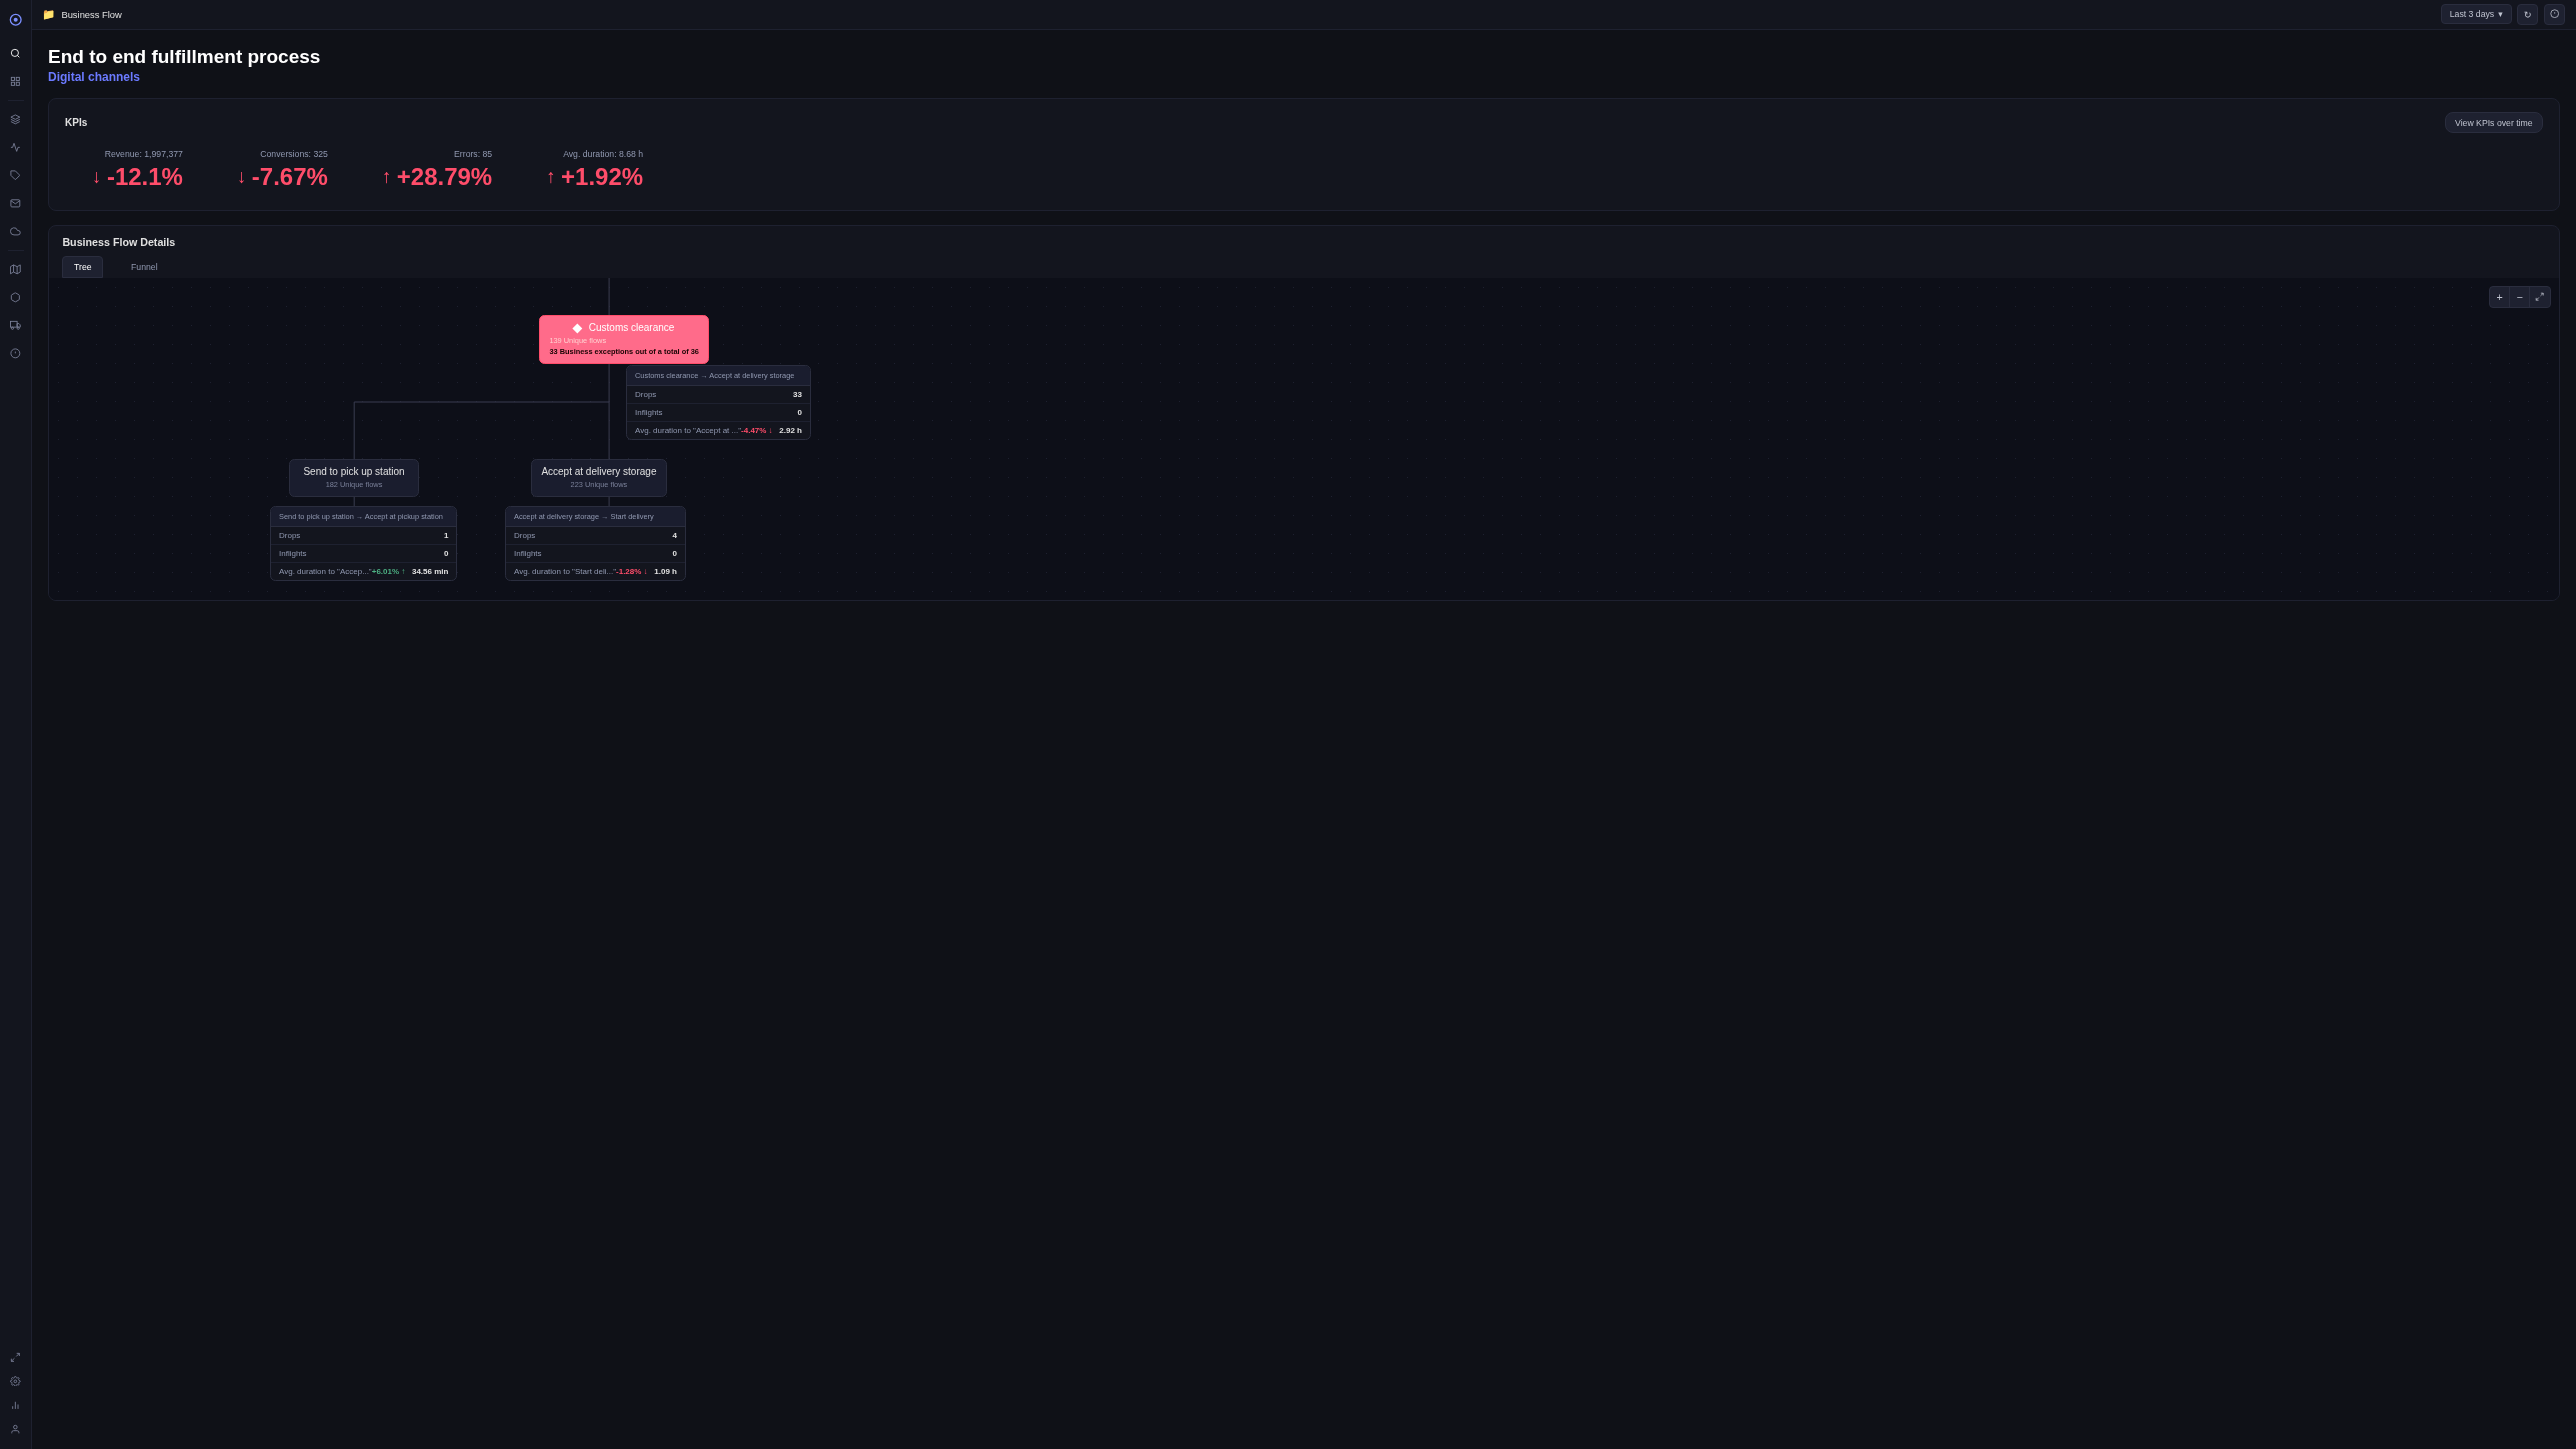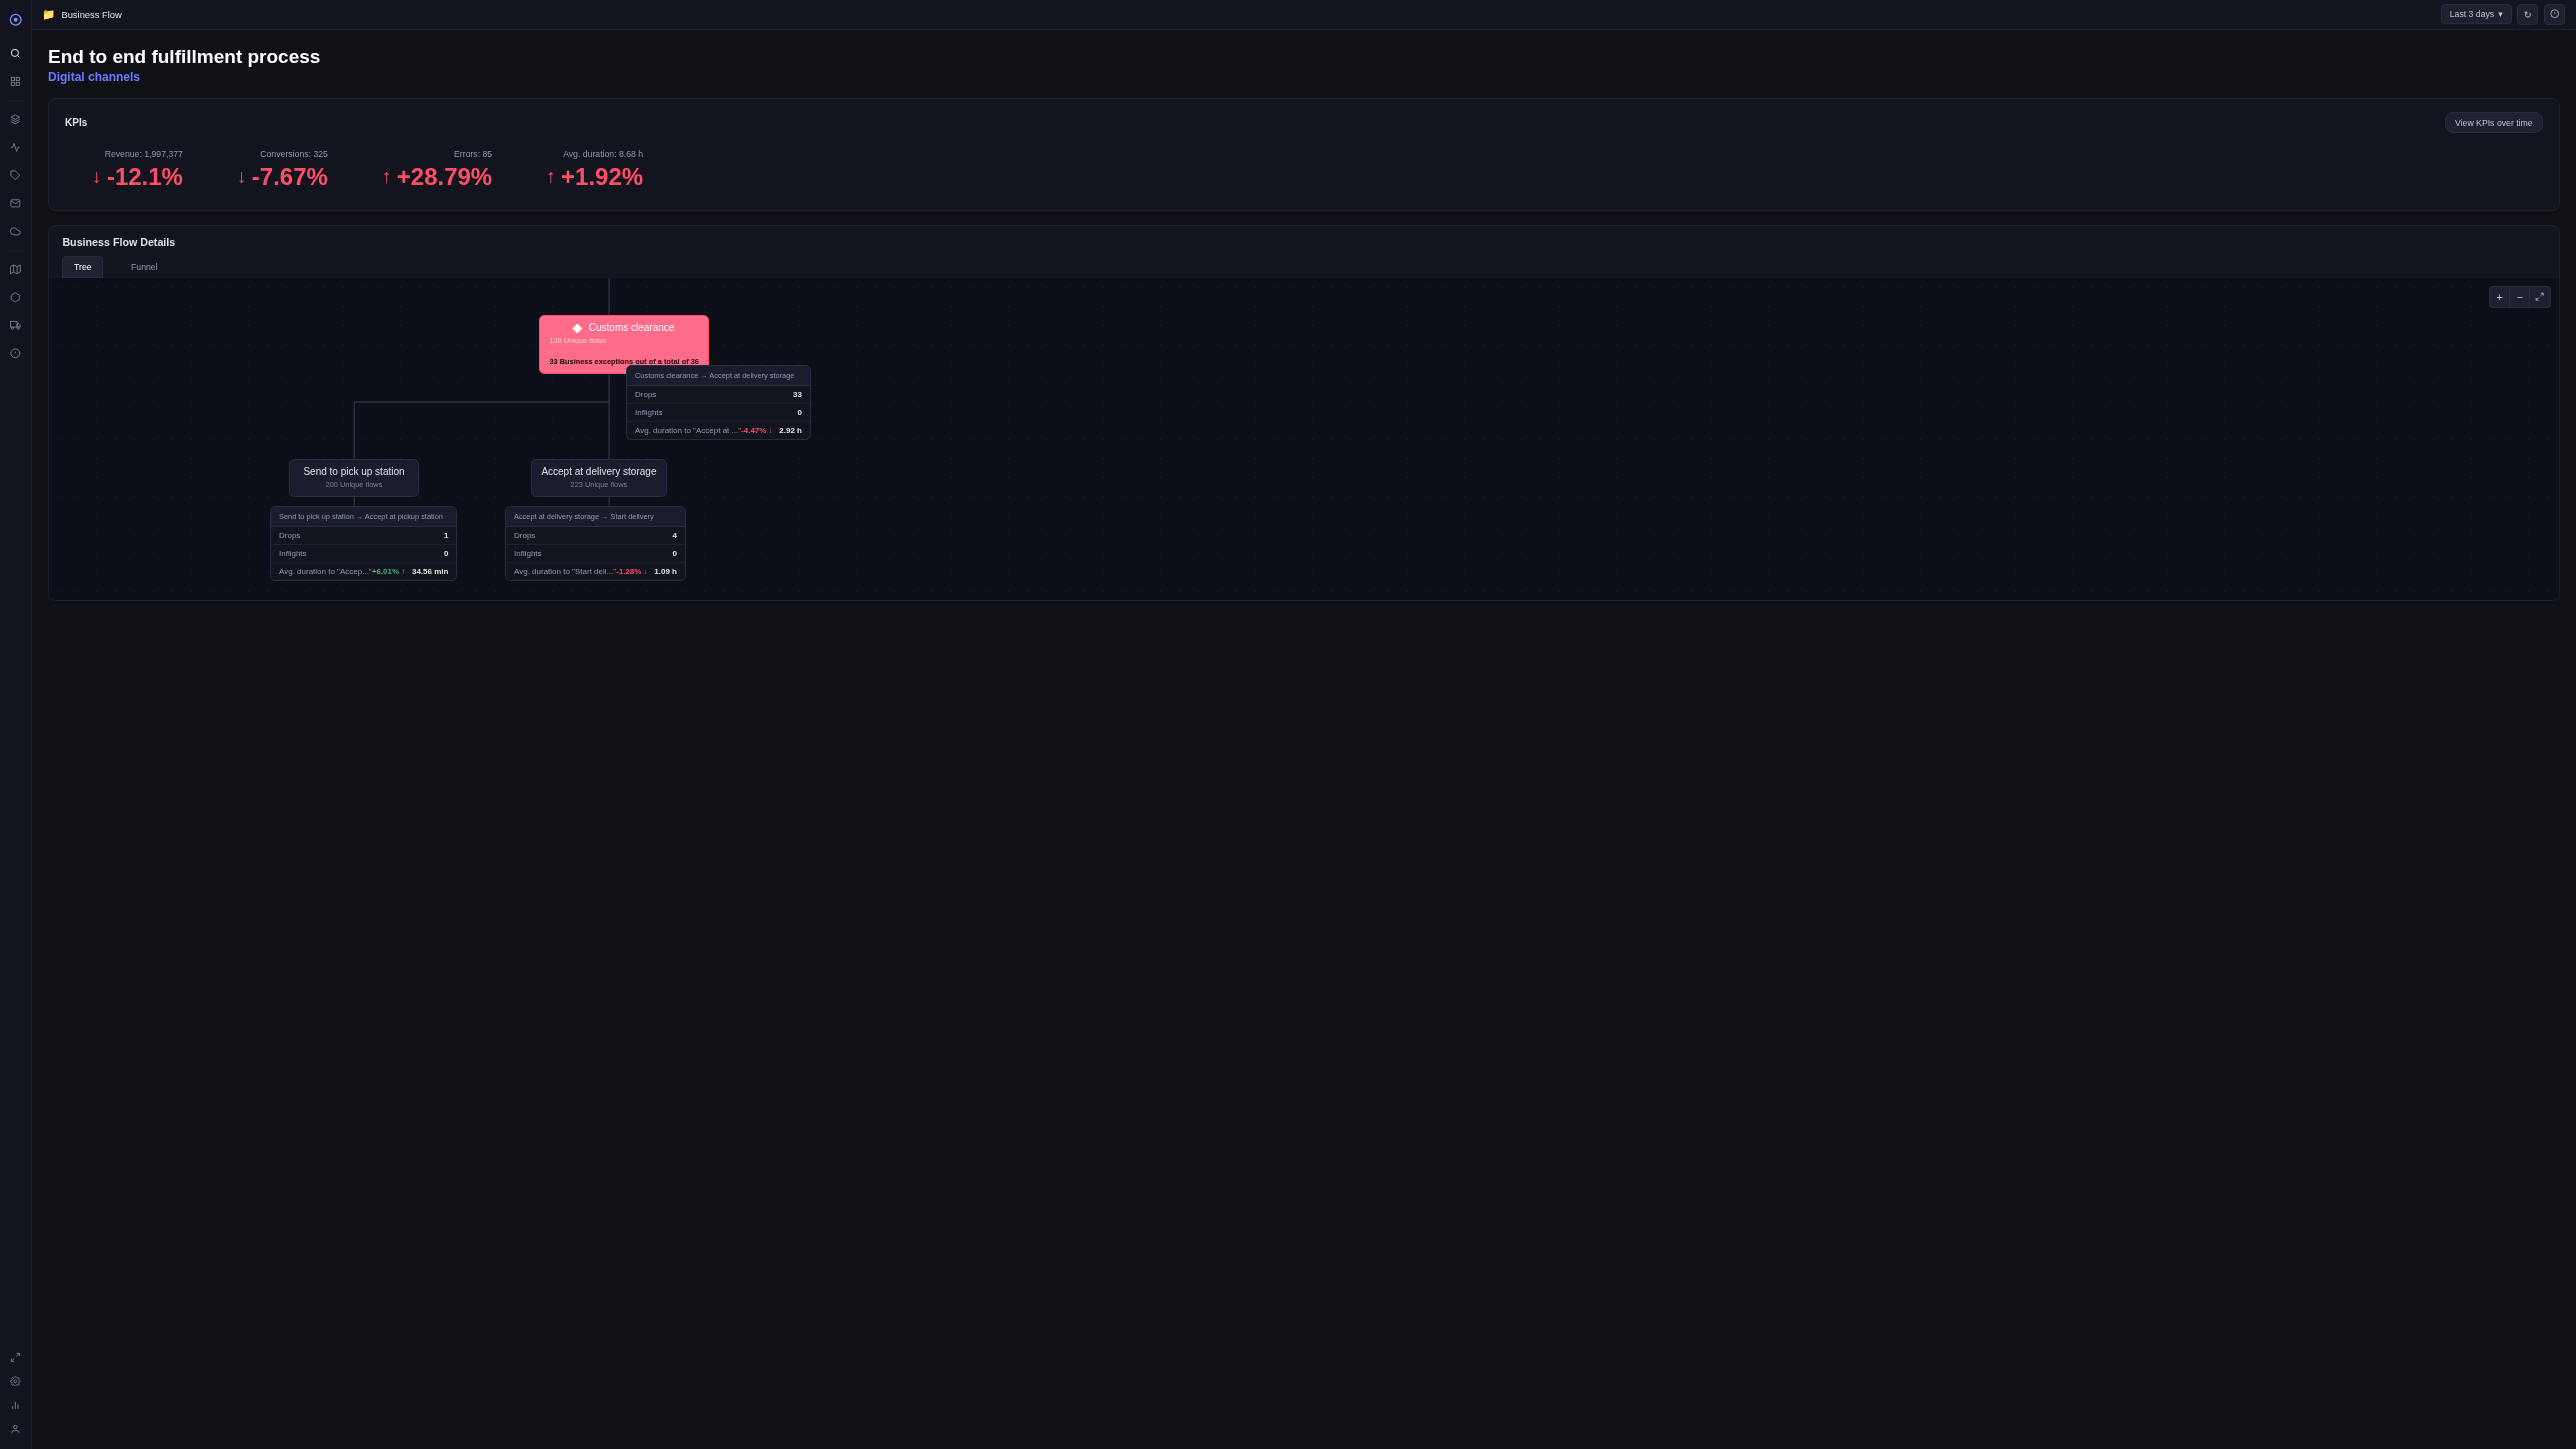--- a/index.html
+++ b/index.html
@@ -523,21 +523,21 @@
 
           <line x1="835" y1="315" x2="835" y2="420" stroke="#3a3d50" stroke-width="1.5"></line>
         </svg>
 
         <div class="flow-node customs" style="left: 490px; top: 37px; min-width: 141px;">
           <div class="flow-node-label">
             <span style="display:inline-block; width:6.7px; height:6.7px; background:#fff; transform:rotate(45deg); margin-right:5.4px; vertical-align:middle;"></span>
             <span>Customs clearance</span>
           </div>
           <div style="font-size:7.4px; color:#ffd0d0; margin-top:2.7px;">139 Unique flows</div>
-          <div style="font-size:7.4px; color:#1a0505; font-weight:700; margin-top:12px;">33 Business exceptions out of a total of 36</div>
+          <div style="font-size:7.4px; color:#1a0505; font-weight:700; margin-top:2px;">33 Business exceptions out of a total of 36</div>
         </div>
 
         <div class="tooltip-panel" style="left: 530px; top: 87px; min-width: 154px; margin-left: 47px;">
           <div class="tooltip-panel-title">Customs clearance → Accept at delivery storage</div>
           <div class="tooltip-row">
             <span class="tooltip-row-label">Drops</span>
             <span class="tooltip-row-value">33</span>
           </div>
           <div class="tooltip-row">
             <span class="tooltip-row-label">Inflights</span>
@@ -547,21 +547,21 @@
             <span class="tooltip-row-label">Avg. duration to "Accept at ..."</span>
             <span class="tooltip-row-value trend">
               <span class="trend-neg">-4.47% ↓</span>
               <span style="margin-left:4px; color:#e0e0e0;">2.92 h</span>
             </span>
           </div>
         </div>
 
         <div class="flow-node" style="left: 240px; top: 181px; min-width: 130px;">
           <div class="flow-node-label">Send to pick up station</div>
-          <div class="flow-node-count">200 Unique flows</div>
+          <div class="flow-node-count">182 Unique flows</div>
         </div>
 
         <div class="flow-node" style="left: 482px; top: 181px; min-width: 130px;">
           <div class="flow-node-label">Accept at delivery storage</div>
           <div class="flow-node-count">223 Unique flows</div>
         </div>
 
         <div class="tooltip-panel" style="left: 221px; top: 228px; min-width: 174px;">
           <div class="tooltip-panel-title">Send to pick up station → Accept at pickup station</div>
           <div class="tooltip-row">

